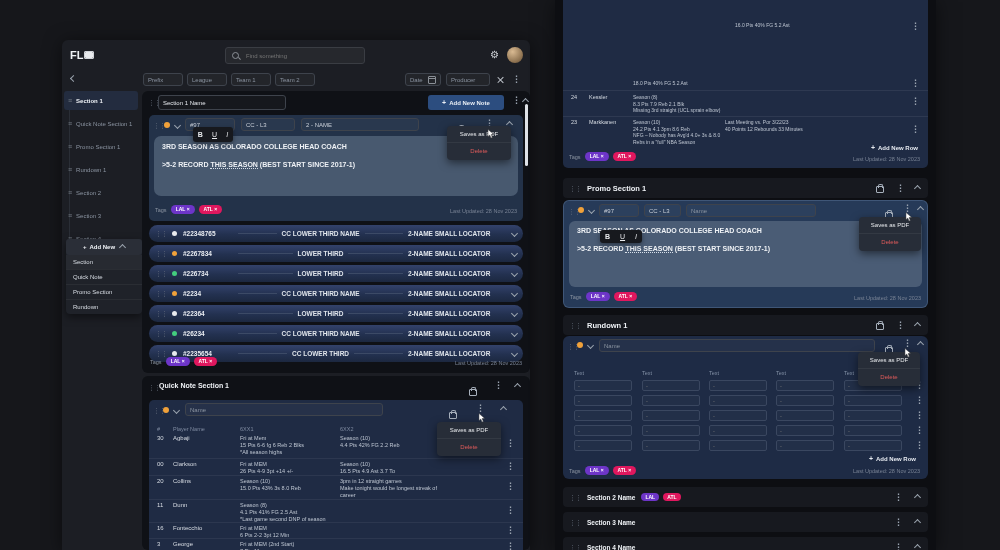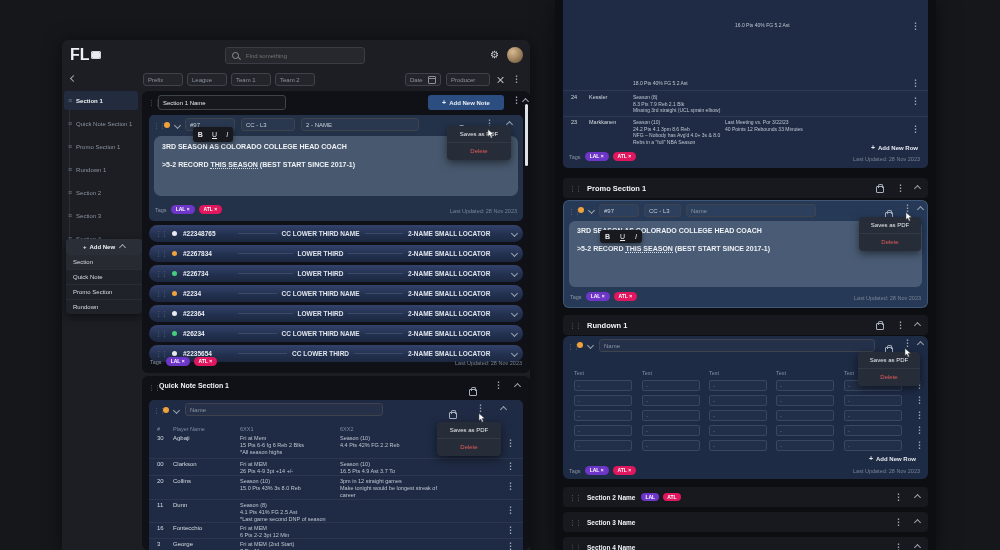--- a/index.html
+++ b/index.html
@@ -77,21 +77,21 @@
 </style>
 </head>
 <body>
 
 <div id="canvas">
 
   <div class="frame-left">
 
     
     <div class="abs flex" style="left:8px;top:7px;height:16px">
-      <span class="wh bold" style="font-size:16px">FL</span>
+      <span class="wh bold" style="font-size:11px">FL</span>
       <span class="logoic"></span>
     </div>
     <div class="abs flex" style="left:163px;top:7px;width:140px;height:17px;background:#26282d;border:1px solid #3a3d43;border-radius:3px;padding:0 6px;box-sizing:border-box">
       <span class="sicon"></span>
       <input class="t6" style="background: transparent; border: none; outline: none; color: rgb(201, 207, 216); margin-left: 5px; width: 100px; font-family: inherit;" placeholder="Find something">
     </div>
     <span class="abs gear" style="left:428px;top:10px"></span>
     <span class="abs avatar" style="left:445px;top:7px"></span>
 
     

